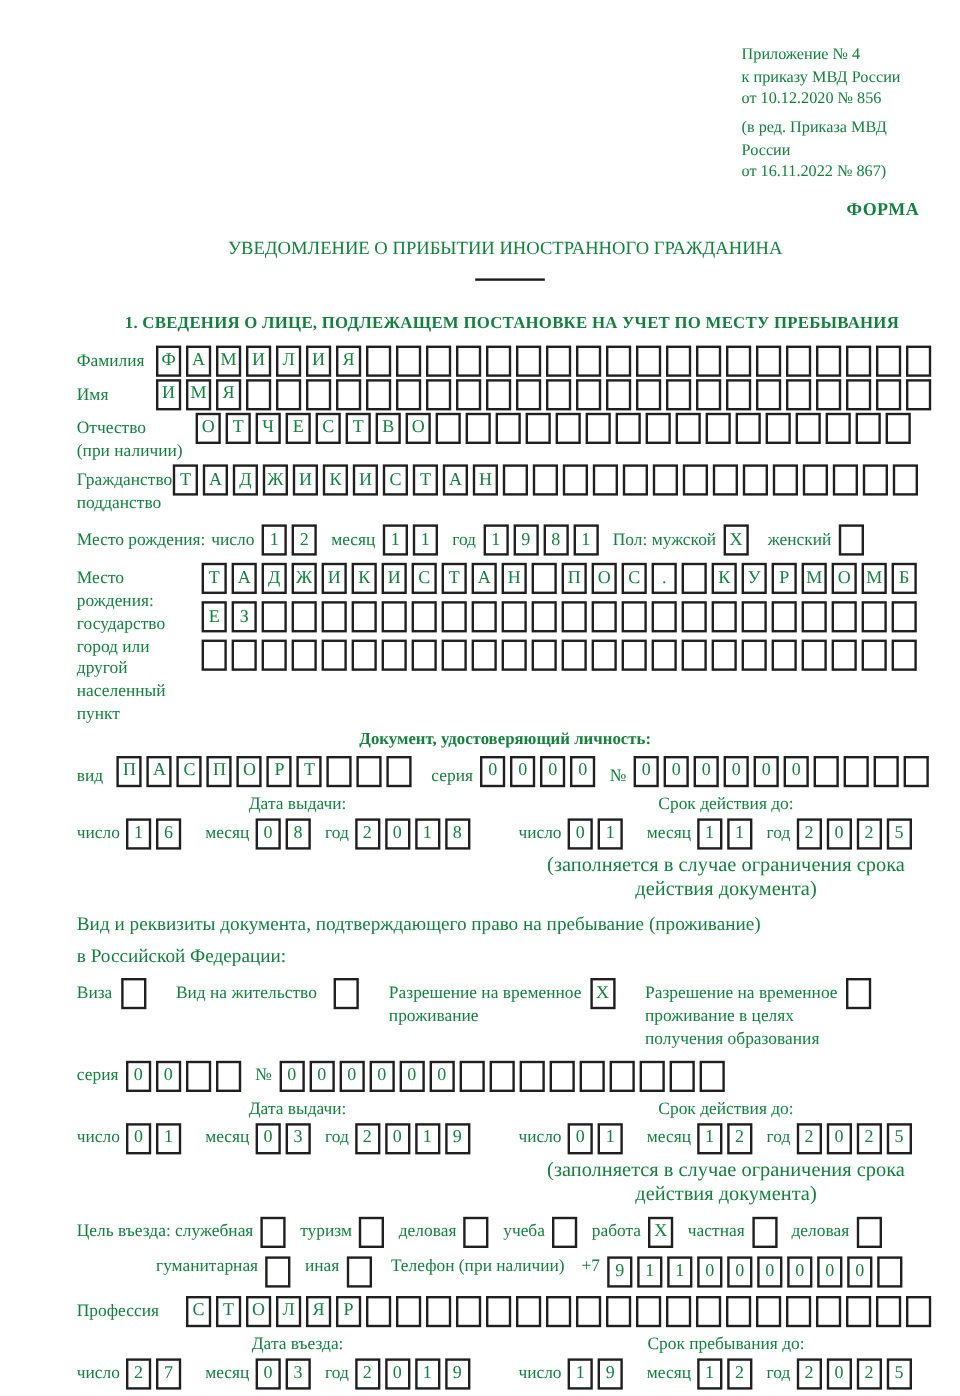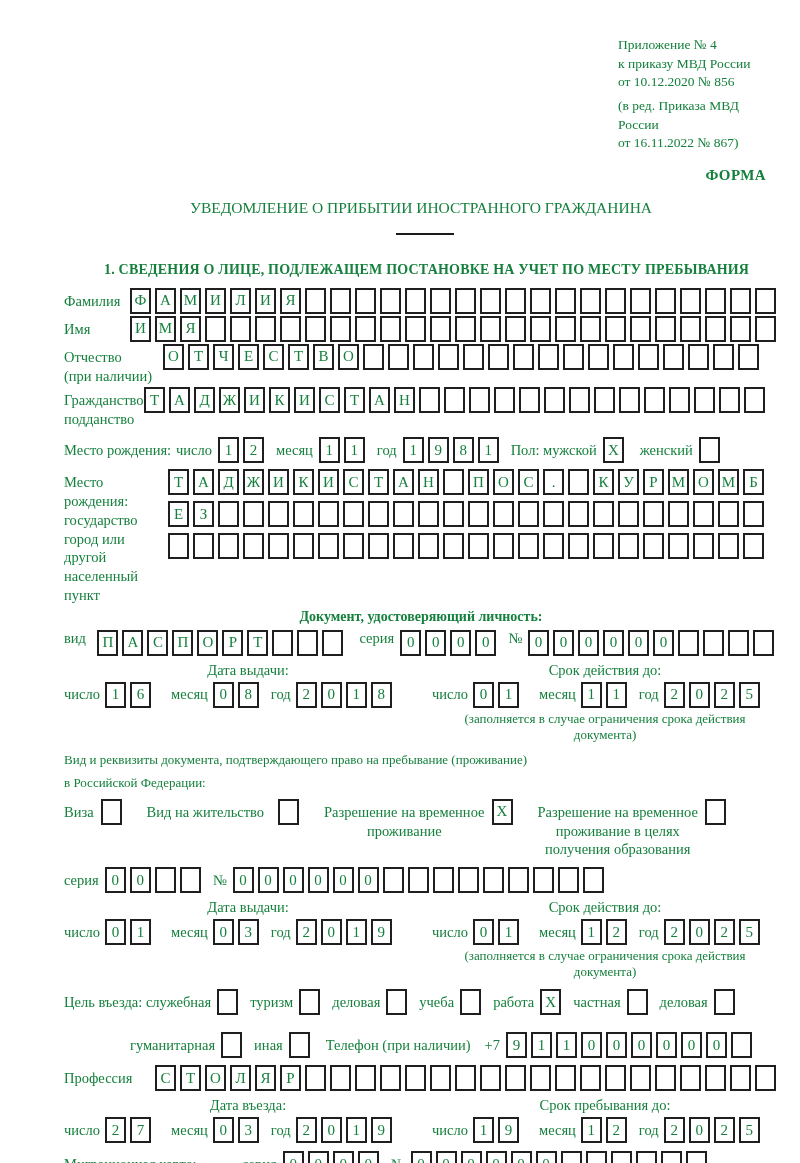--- a/index.html
+++ b/index.html
@@ -36,27 +36,27 @@
   .stack > .boxes { display:flex; margin-top:6px; }
   .stack > .boxes:first-child { margin-top:0; }
   
   .dpair { display:flex; margin-top:6px; }
   .dp-l { width:368px; flex:none; }
   .dp-r { flex:1; }
   .dp-t { text-align:center; font-size:14.5px; margin-bottom:3px; }
   .dg { display:flex; align-items:center; }
   .dg .dlbl { margin-right:5px; }
   .dg .dlbl + .boxes { margin-right:8px; }
-  .note { font-size:13px; margin-top:3px; text-align:center; }
+  .note { font-size:17px; margin-top:3px; text-align:center; }
   .center-b { text-align:center; font-weight:700; font-size:14px; margin-top:4px; }
   
   .opt { display:flex; align-items:flex-start; margin-right:9px; }
   .opt .olbl { margin-right:7px; line-height:1.3; padding-top:4px; }
-  .opt .olbl.ctr { text-align:center; }
-  .plain { font-size:13px; margin-top:8px; line-height:1.45; }
+  .opt .olbl.ctr { }
+  .plain { font-size:16px; margin-top:8px; line-height:1.45; }
   .mr6{margin-right:6px;} .ml8{margin-left:8px;} .ml12{margin-left:12px;}
 </style>
 </head>
 <body>
 
 <div class="page">
 
   <div class="annex">
     <div>Приложение № 4</div>
     <div>к приказу МВД России</div>
@@ -315,21 +315,21 @@
             <span class="cell"></span>
             <span class="cell"></span>
             <span class="cell"></span>
             <span class="cell"></span>
           </span>
       </span>
     </div>
 
     <div class="center-b">Документ, удостоверяющий личность:</div>
 
-    <div class="row" style="align-items:flex-start; margin-top:5px;">
+    <div class="row" style="align-items:flex-end; margin-top:5px;">
       <span class="dlbl" style="width:44px;">вид</span>
       <span class="boxes">
           <span class="cell">П</span>
           <span class="cell">А</span>
           <span class="cell">С</span>
           <span class="cell">П</span>
           <span class="cell">О</span>
           <span class="cell">Р</span>
           <span class="cell">Т</span>
           <span class="cell"></span>
@@ -521,21 +521,21 @@
       <span class="dlbl mr6 ml8">учеба</span>
       <span class="cell"></span>
       <span class="dlbl mr6 ml8">работа</span>
       <span class="cell">X</span>
       <span class="dlbl mr6 ml8">частная</span>
       <span class="cell"></span>
       <span class="dlbl mr6 ml8">деловая</span>
       <span class="cell"></span>
     </div>
 
-    <div class="row" style="align-items:center; margin-top:17px; margin-left:66px;">
+    <div class="row" style="margin-top:7px; margin-left:66px;">
       <span class="dlbl mr6">гуманитарная</span>
       <span class="cell"></span>
       <span class="dlbl mr6 ml8">иная</span>
       <span class="cell"></span>
       <span class="dlbl ml12" style="margin-right:14px;">Телефон (при наличии)</span>
       <span class="dlbl mr6">+7</span>
       <span class="boxes">
           <span class="cell">9</span>
           <span class="cell">1</span>
           <span class="cell">1</span>

